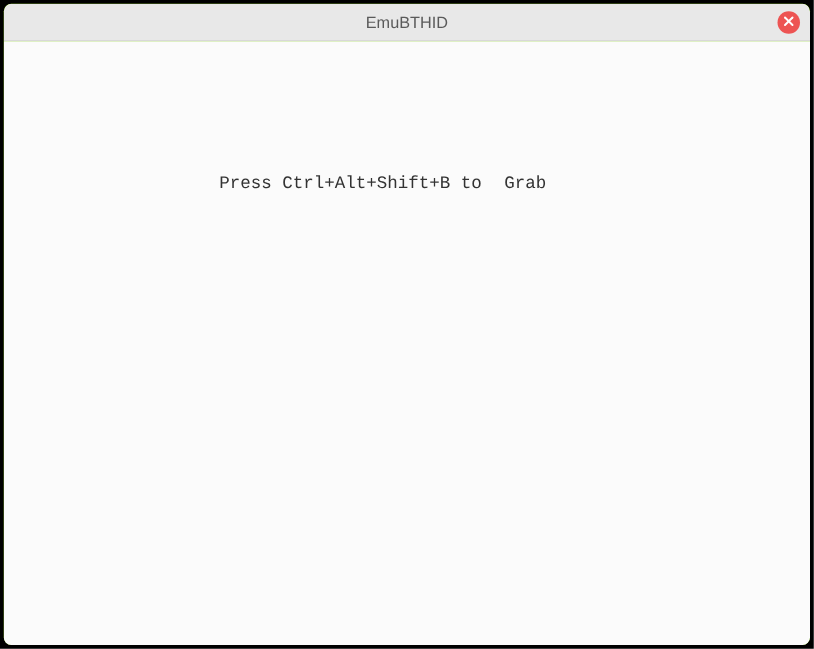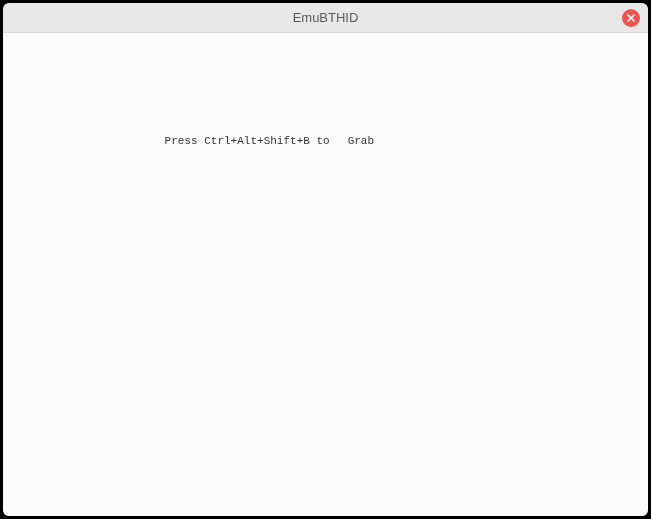--- a/index.html
+++ b/index.html
@@ -63,21 +63,21 @@
     .content {
       flex: 1;
       background: #fbfbfb;
       position: relative;
     }
     .message {
       position: absolute;
       top: 90px;
       left: 122px;
       font-family: "Courier New", monospace;
-      font-size: 11px;
+      font-size: 14px;
       color: #333;
       white-space: pre;
     }
     .msg-part {
       display: inline;
     }
     .msg-gap {
       display: inline-block;
       width: 18px;
     }

